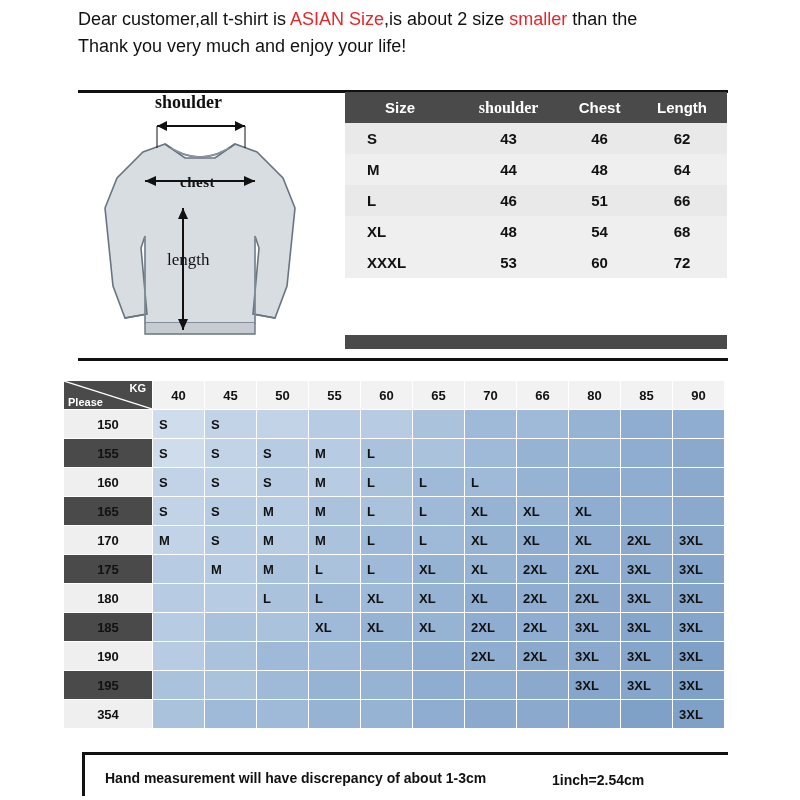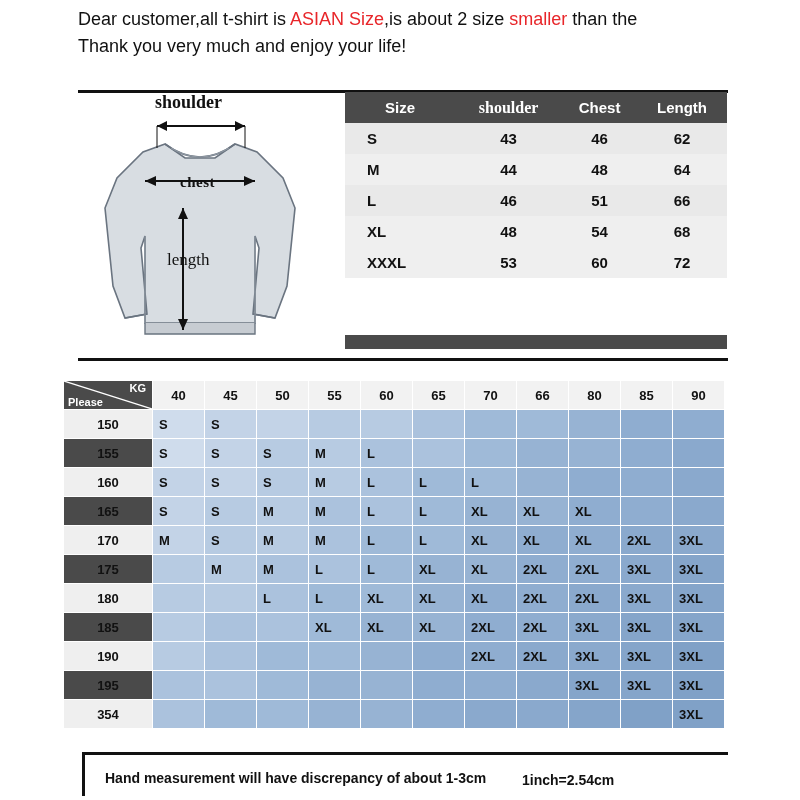--- a/index.html
+++ b/index.html
@@ -245,21 +245,21 @@
     position: absolute;
     left: 105px;
     top: 770px;
     font-size: 14px;
     font-weight: bold;
     color: #111111;
     white-space: nowrap;
   }
   .foot-text2 {
     position: absolute;
-    left: 522px;
+    left: 552px;
     top: 772px;
     font-size: 14px;
     font-weight: bold;
     color: #111111;
     white-space: nowrap;
   }
 </style>
 </head>
 <body>
 

